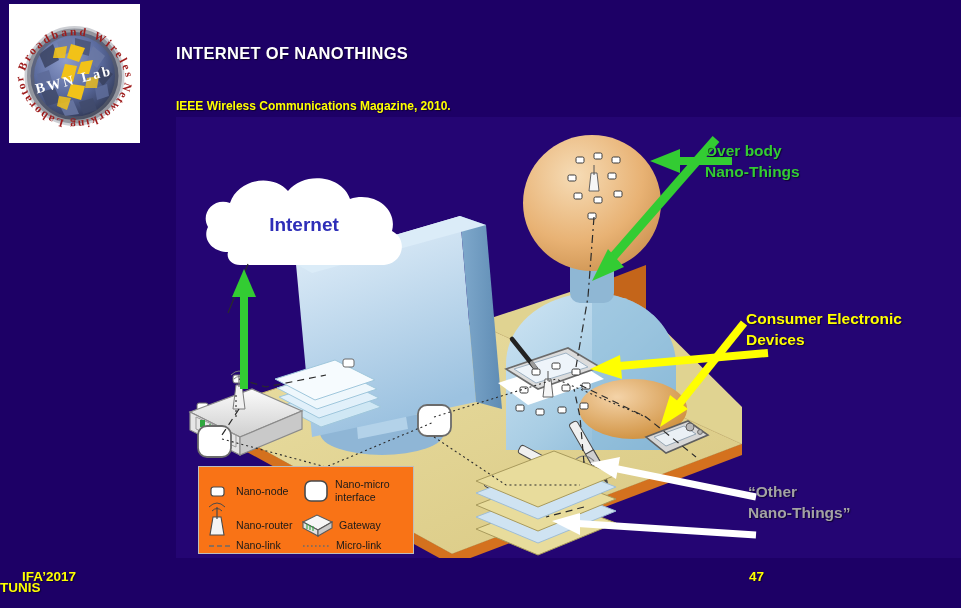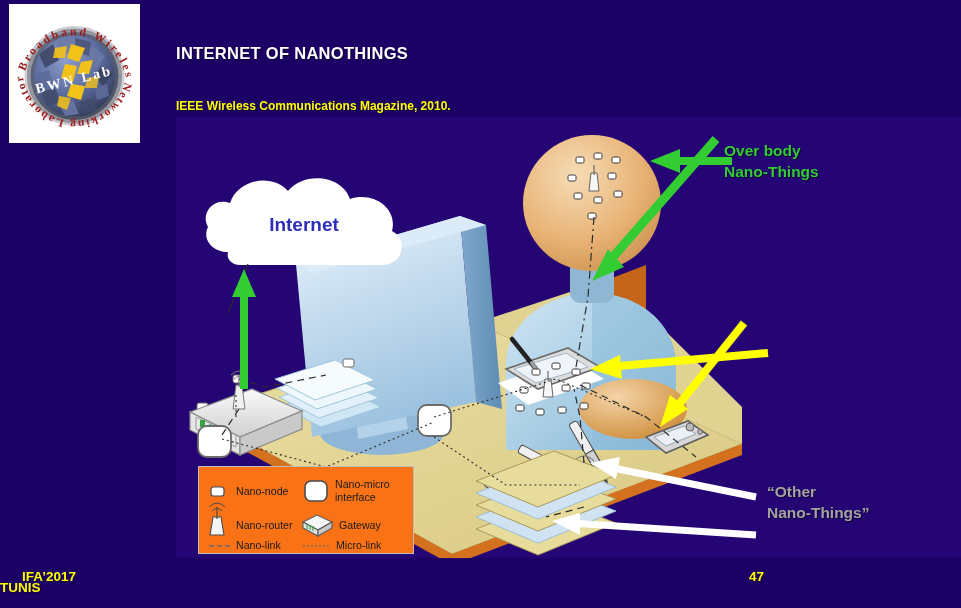--- a/index.html
+++ b/index.html
@@ -59,21 +59,20 @@
     width: 785px; height: 441px;
   }
 
   
   .anno {
     position: absolute;
     font-weight: bold; font-size: 15.5px;
     line-height: 1.33;
     text-shadow: 1px 1px 1px rgba(0,0,0,0.55);
     white-space: pre-line;
-    margin-left: 19px;
   }
   #anno-overbody  { left: 705px; top: 141px; color: #33cc33; }
   #anno-consumer  { left: 746px; top: 309px; color: #ffff00; }
   #anno-other     { left: 748px; top: 482px; color: #a3a3a3; }
 
   
   #legend {
     position: absolute; left: 198px; top: 466px;
     width: 216px; height: 88px;
     background: #f97316;
@@ -397,20 +396,22 @@
       <polygon points="414,346 444,340 440,362" fill="#ffffff"></polygon>
     </g>
     <g>
       <line x1="580" y1="418" x2="394" y2="406" stroke="#ffffff" stroke-width="7"></line>
       <polygon points="376,404 404,396 404,418" fill="#ffffff"></polygon>
     </g>
   </svg>
 
   <div class="anno" id="anno-overbody">Over body
 Nano-Things</div>
+  <div class="anno" id="anno-consumer">Consumer Electronic
+Devices</div>
   <div class="anno" id="anno-other">“Other
 Nano-Things”</div>
 
   <div id="legend">
     <svg id="legend-svg" viewBox="0 0 214 86">
 
       <rect x="12" y="20" width="13" height="9" rx="2.5" fill="#ffffff" stroke="#4a4a4a" stroke-width="1.2"></rect>
       <text x="37" y="28" font-family="Liberation Sans, sans-serif" font-size="10.6" fill="#1a1a1a">Nano-node</text>
 
       <rect x="106" y="14" width="22" height="20" rx="6" fill="#ffffff" stroke="#4a4a4a" stroke-width="1.6"></rect>

